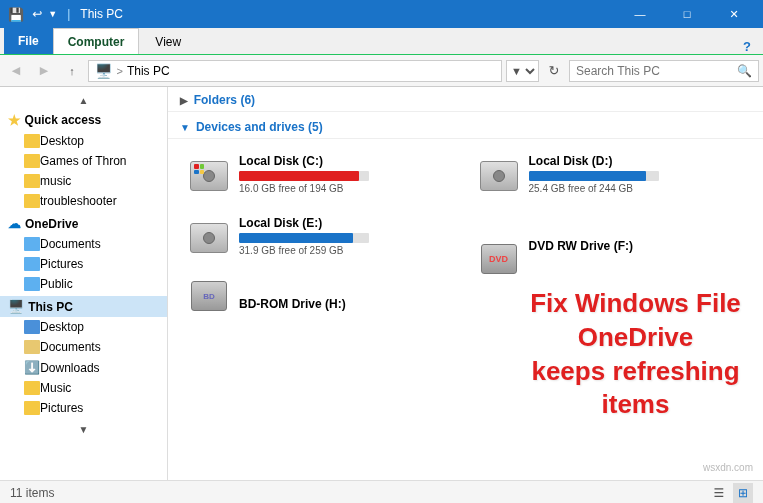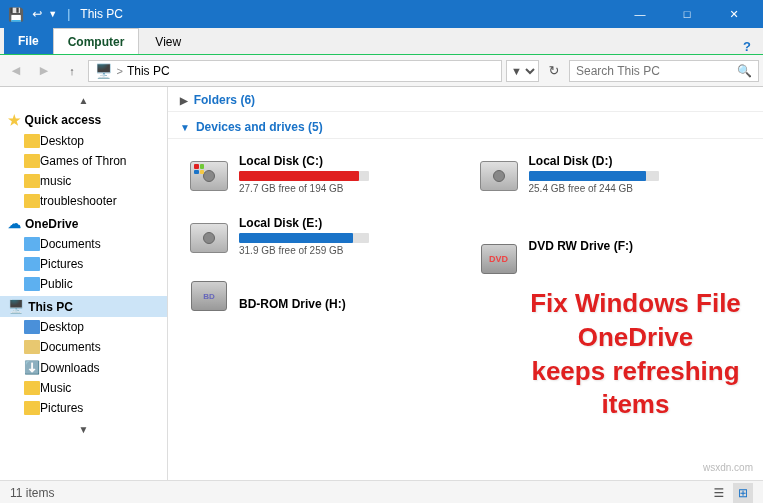--- a/index.html
+++ b/index.html
@@ -585,21 +585,21 @@
                   <div style="background:#f5c842; border-radius:1px;"></div>
                 </div>
               </div>
             </div>
           </div>
           <div class="drive-info">
             <div class="drive-name">Local Disk (C:)</div>
             <div class="drive-bar-container">
               <div class="drive-bar-fill red" style="width:92%;"></div>
             </div>
-            <div class="drive-free">27.7 GB free of 194 GB</div>
+            <div class="drive-free">16.0 GB free of 194 GB</div>
           </div>
         </div>
 
         <div class="drive-item">
           <div class="drive-icon-wrapper">
             <div class="hdd-icon"></div>
           </div>
           <div class="drive-info">
             <div class="drive-name">Local Disk (D:)</div>
             <div class="drive-bar-container">

